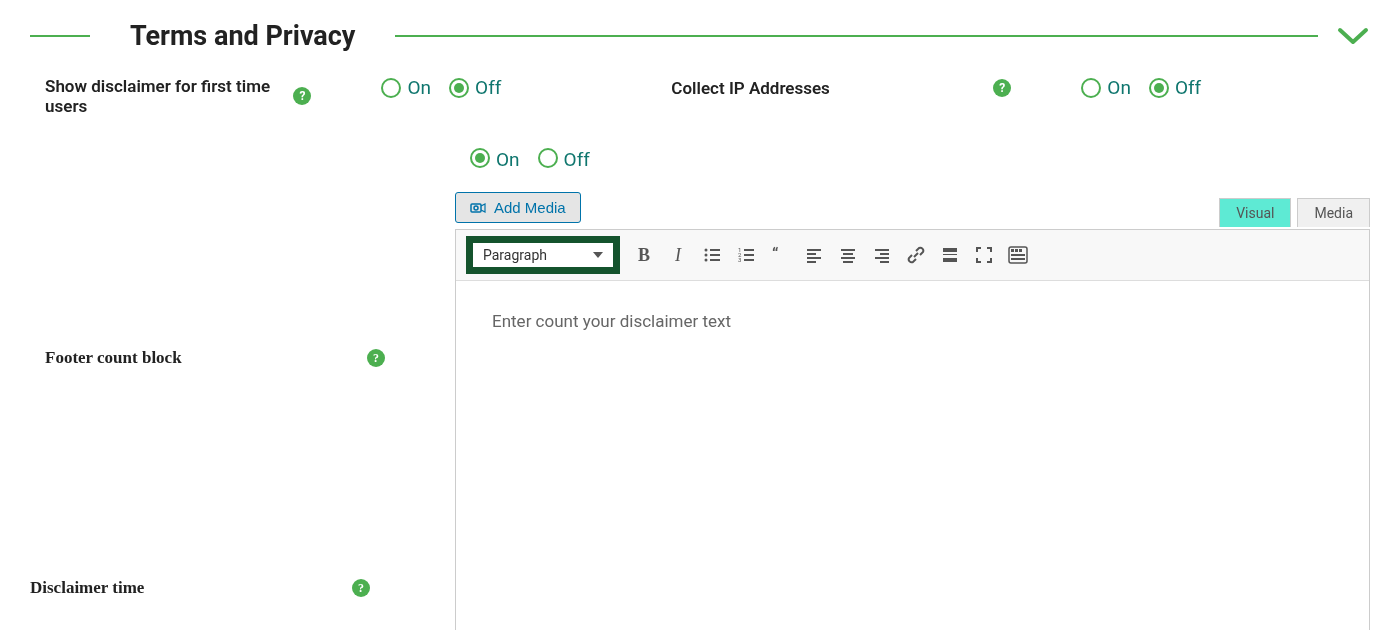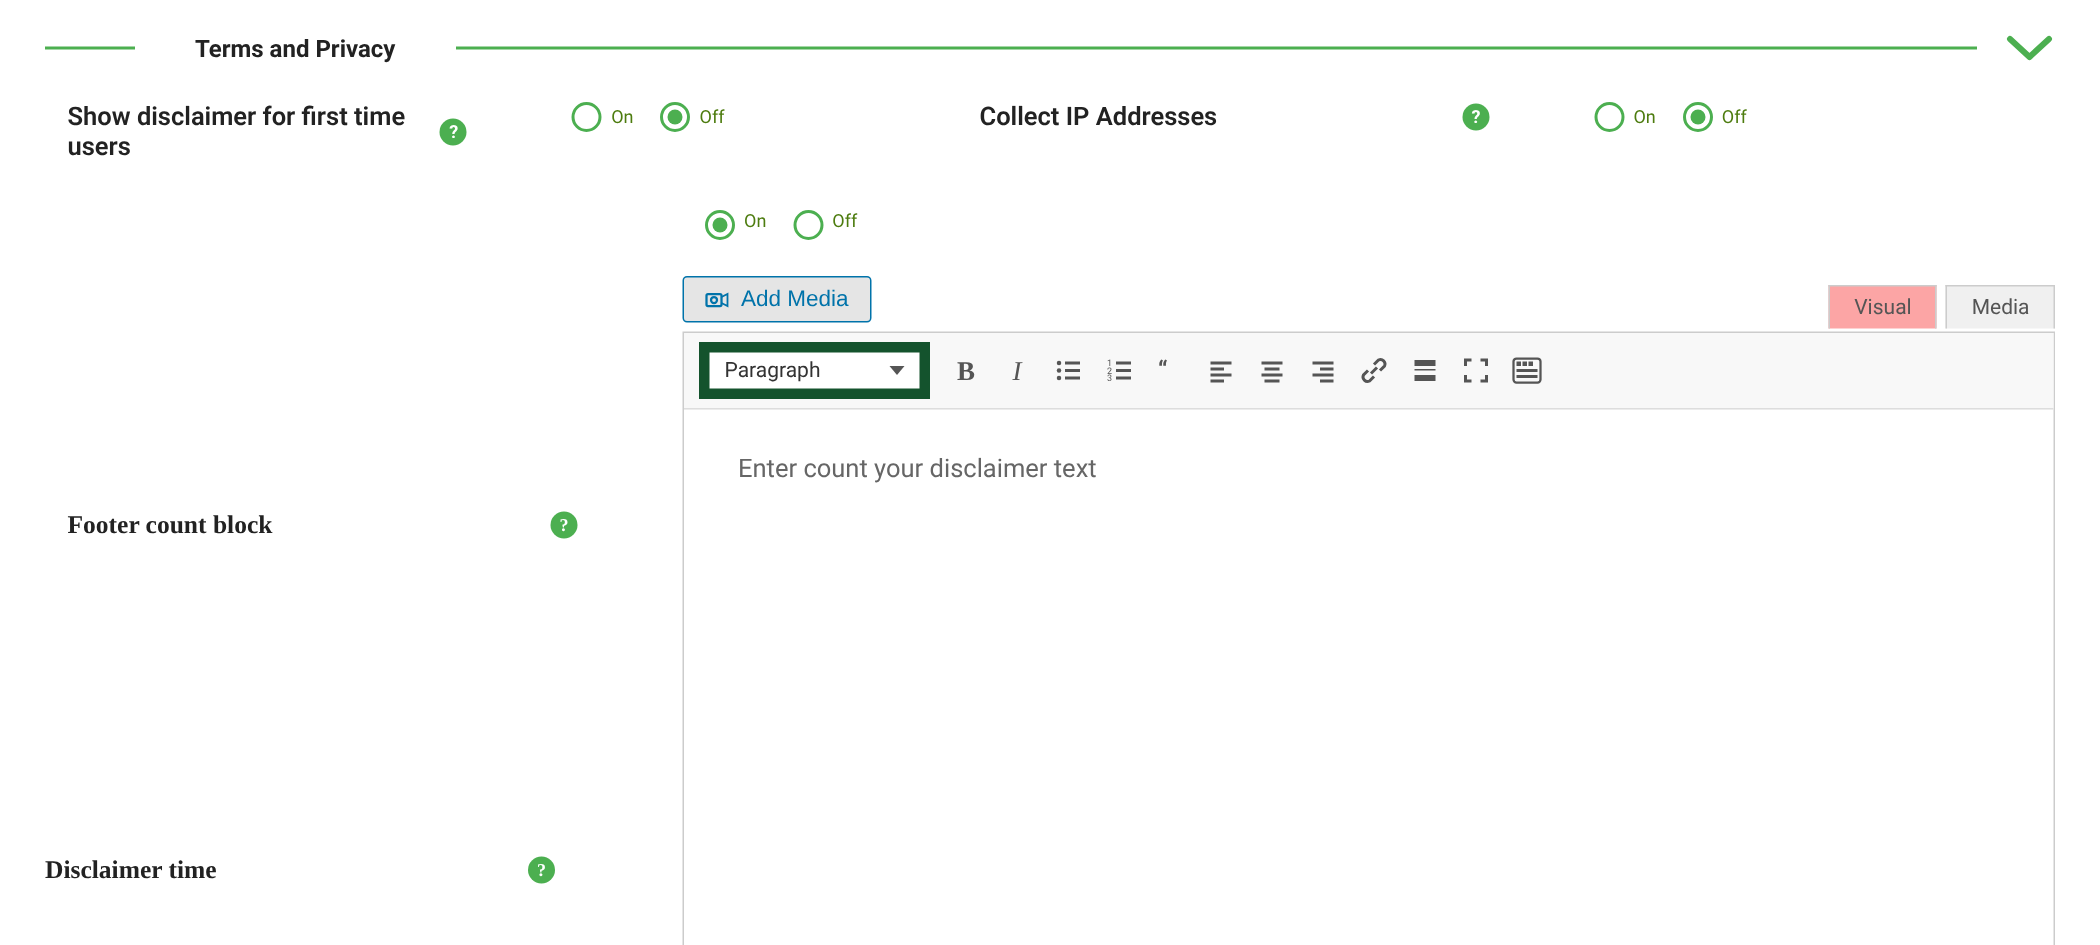--- a/index.html
+++ b/index.html
@@ -15,21 +15,21 @@
   .section-head {
     display: flex;
     align-items: center;
   }
   .line {
     flex: 0 0 60px;
     height: 2px;
     background: #4caf50;
   }
   .section-title {
-    font-size: 16px;
+    font-size: 27px;
     font-weight: 700;
     padding: 0 40px;
     white-space: nowrap;
   }
   .line-long {
     flex: 1 1 auto;
     height: 2px;
     background: #4caf50;
   }
   .chevron {
@@ -87,22 +87,22 @@
   }
   .radio.first { margin-left: 50px; }
   .radio.checked::after {
     content: "";
     position: absolute;
     top: 3px; left: 3px; right: 3px; bottom: 3px;
     background: #4caf50;
     border-radius: 50%;
   }
   .radio-label {
-    font-size: 12px;
-    color: #4d7c0f;
+    font-size: 19px;
+    color: #0f766e;
   }
   .two-col {
     display: flex;
     align-items: center;
     width: 100%;
   }
   .spacer-mid { width: 170px; }
   
   .editor-area {
     flex: 1 1 auto;
@@ -136,21 +136,21 @@
     border-bottom: none;
     padding: 6px 16px;
     font-size: 14px;
     color: #555;
     background: #f0f0f0;
     cursor: pointer;
     position: relative;
   }
   .tab + .tab { margin-left: 6px; }
   .tab.active {
-    background: #fca5a5;
+    background: #5eead4;
     border-color: #ccc;
     z-index: 2;
   }
   .media-row { display:flex; justify-content:space-between; align-items:flex-end; }
   .editor-box {
     border: 1px solid #ccc;
     margin-top: 6px;
     clear: both;
   }
   .editor-toolbar {

